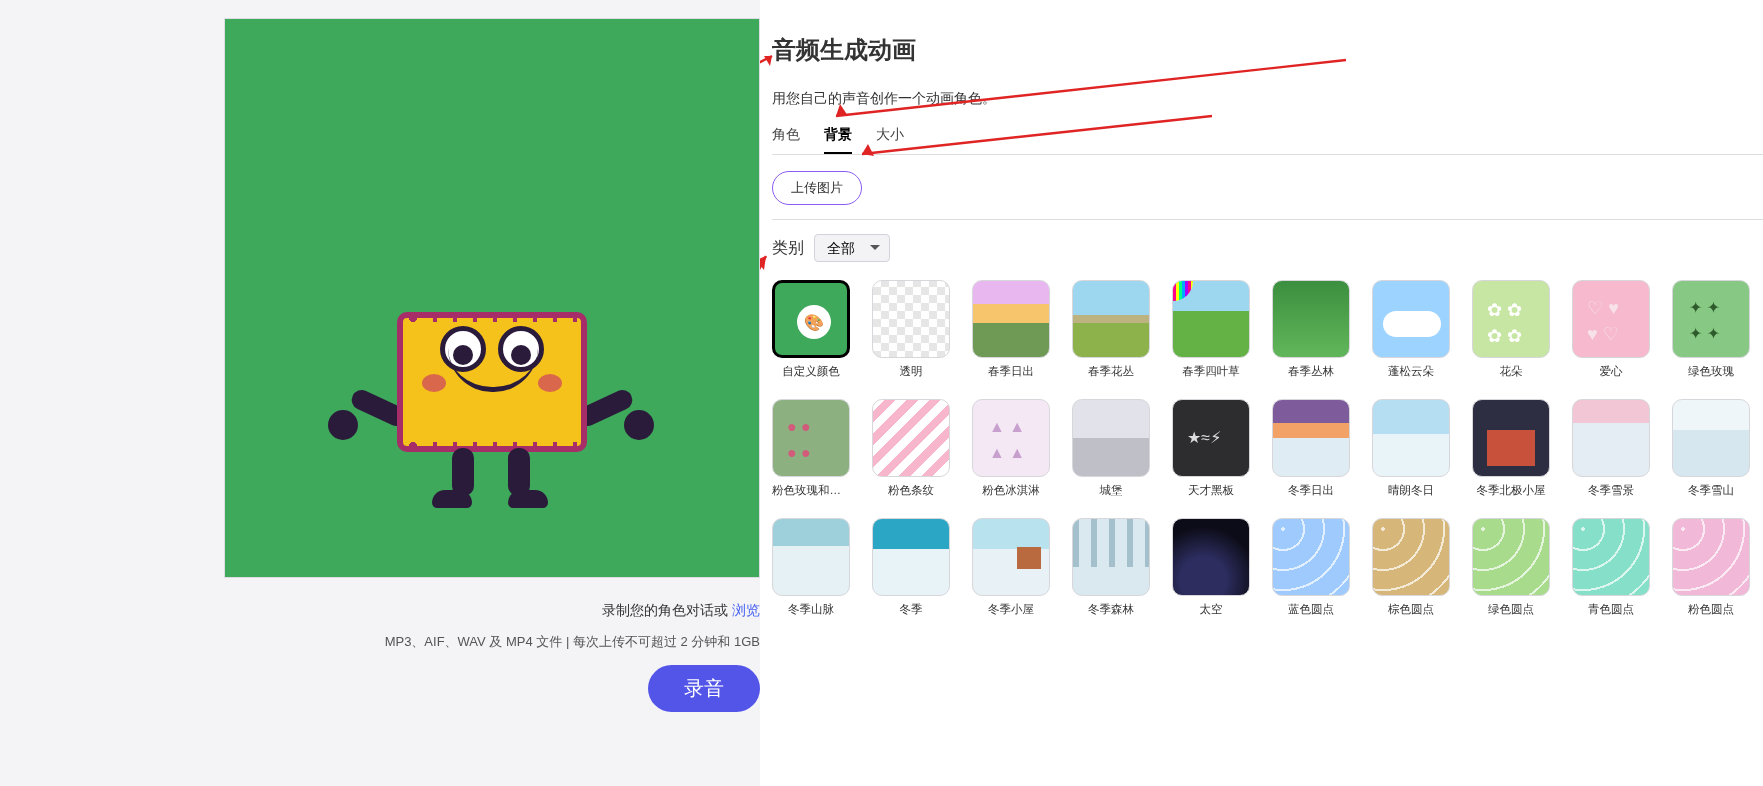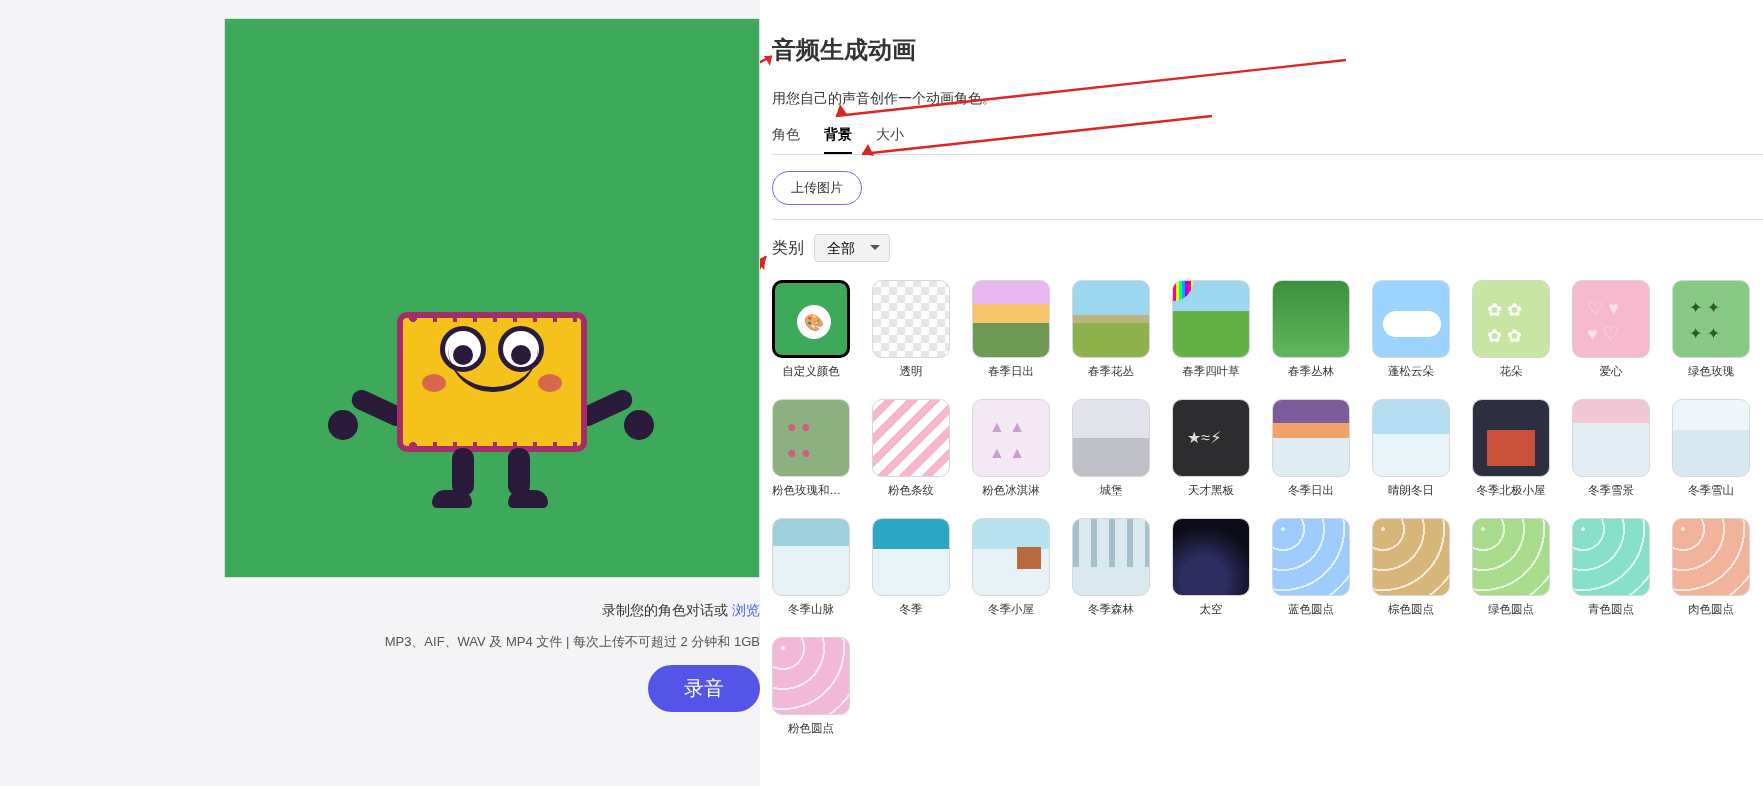--- a/index.html
+++ b/index.html
@@ -288,24 +288,20 @@
         </div>
         <div class="tile">
           <div class="thumb t-greendot dotty"></div>
           <div class="tile-label">绿色圆点</div>
         </div>
         <div class="tile">
           <div class="thumb t-cyandot dotty"></div>
           <div class="tile-label">青色圆点</div>
         </div>
         <div class="tile">
-          <div class="thumb t-fleshdot dotty"></div>
-          <div class="tile-label">肉色圆点</div>
-        </div>
-        <div class="tile">
           <div class="thumb t-pinkdot dotty"></div>
           <div class="tile-label">粉色圆点</div>
         </div>
       </div>
 
     
     <div class="arrow" style="left:-50px; top:50px;">
       <svg width="80" height="40">
           <line x1="0" y1="38" x2="62" y2="6"></line>
           <polygon points="62,6 54,6 60,16"></polygon>

